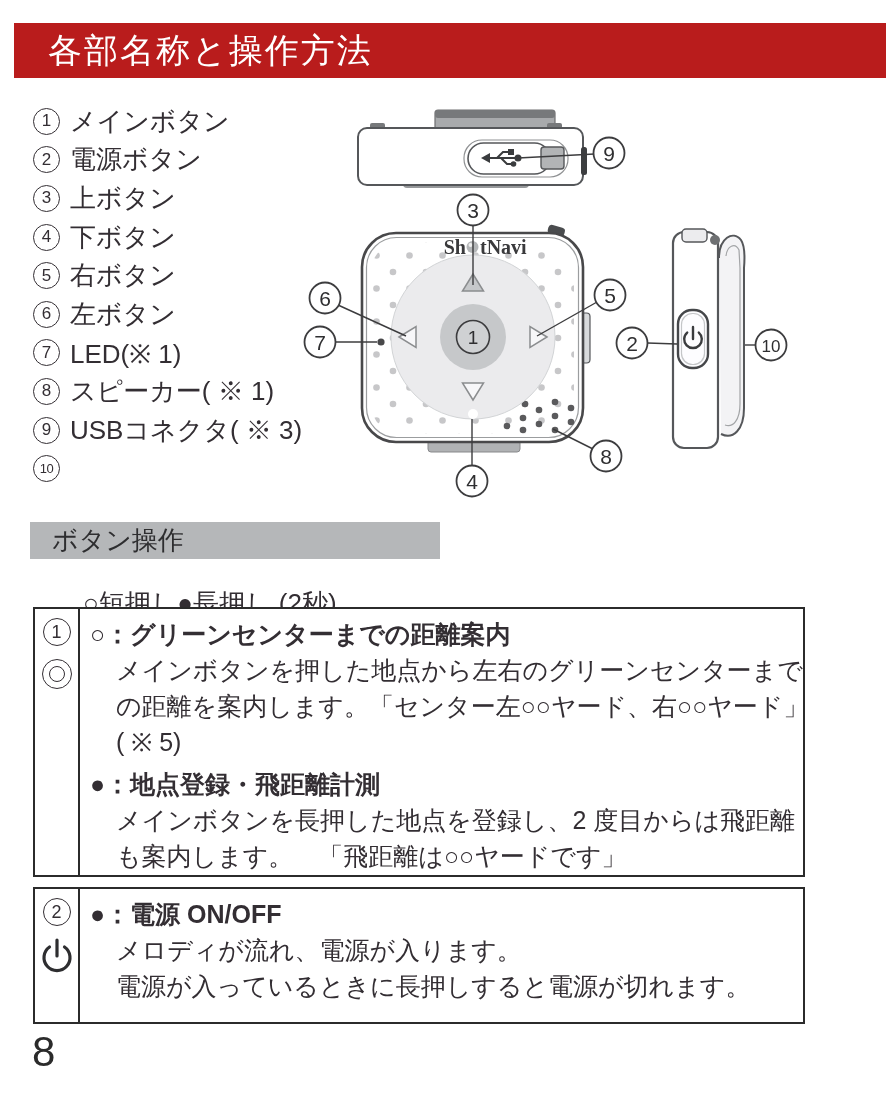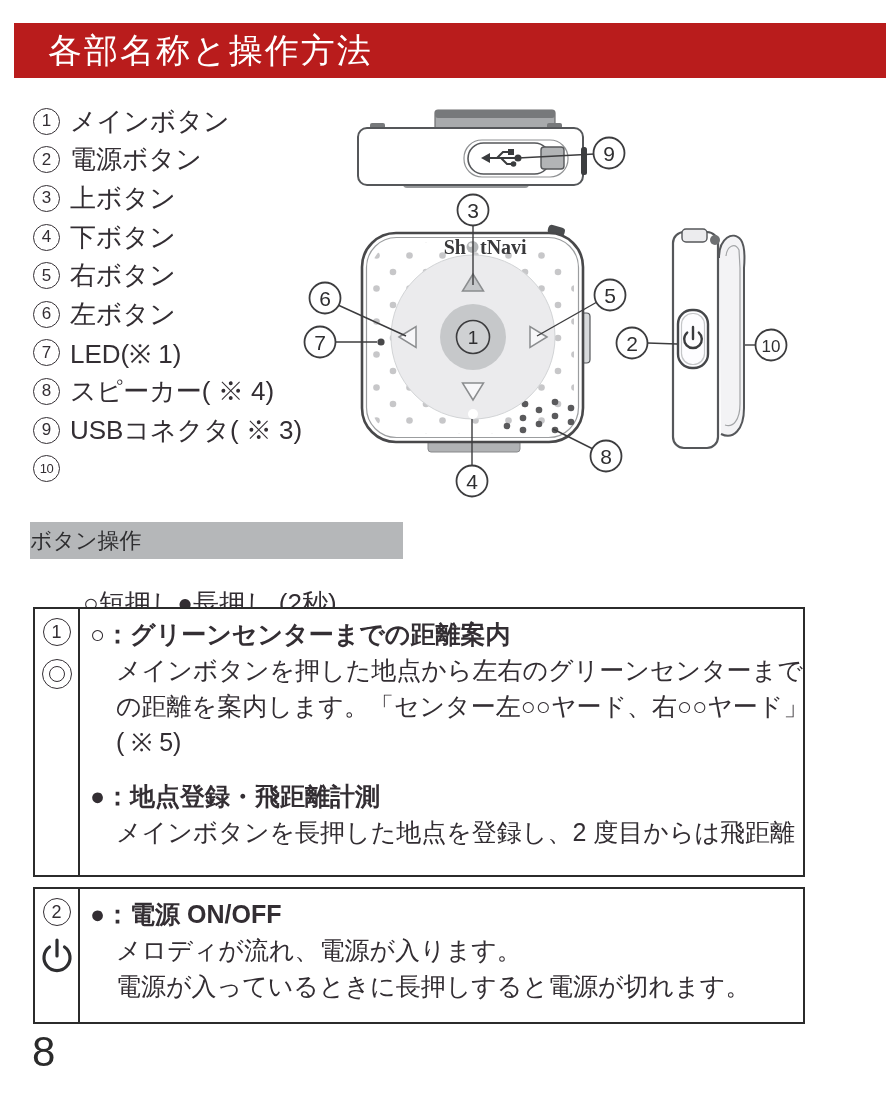--- a/index.html
+++ b/index.html
@@ -38,23 +38,23 @@
   
   .diagram { position: absolute; left: 285px; top: 98px; width: 601px; height: 402px; }
   .cot  { font-family: "Liberation Sans", sans-serif; font-size: 21px; fill: #2e2e30; text-anchor: middle; }
   .cot10{ font-size: 17px; }
   .cbt  { font-family: "Liberation Sans", sans-serif; font-size: 19px; fill: #2e2e30; text-anchor: middle; }
   .logo-txt { font-family: "Liberation Serif", serif; font-size: 20px; font-weight: 600; fill: #3a3a3c; }
 
   
   .section-bar {
     position: absolute; left: 30px; top: 522px;
-    width: 373px; height: 37px; background: #b5b7b9;
+    width: 410px; height: 37px; background: #b5b7b9;
     display: flex; align-items: center;
-    font-size: 22px; color: #2e2e30; 
+    font-size: 26px; color: #2e2e30; padding-left: 22px;
   }
   .legend { position: absolute; left: 83px; top: 586px; font-size: 26px; display: flex; }
   .legend .long { }
 
   
   .op-row {
     position: absolute; left: 33px; width: 772px;
     border: 2px solid #2b2b2b; background: #fff; display: flex;
   }
   .op-row.r1 { top: 607px; height: 270px; }
@@ -64,21 +64,21 @@
     display: flex; flex-direction: column; align-items: center; padding-top: 9px;
   }
   .op-left .cnum { margin-right: 0; width: 28px; height: 28px; flex: 0 0 28px; font-size: 18px; }
   .dcircle {
     width: 30px; height: 30px; border: 1.5px solid #332e33; border-radius: 50%;
     margin-top: 13px; display: flex; align-items: center; justify-content: center;
   }
   .dcircle-inner { width: 16px; height: 16px; border: 1.5px solid #332e33; border-radius: 50%; }
   .power-glyph { margin-top: 10px; }
   .op-body { flex: 1; padding: 7px 0 0 10px; font-size: 25px; line-height: 36px; }
-  .entry + .entry { margin-top: 18px; }
+  .entry + .entry { margin-top: 6px; }
   .entry-head { font-weight: bold; white-space: nowrap; }
   .entry-line { padding-left: 26px; white-space: nowrap; }
 
   
   .page-number { position: absolute; left: 32px; top: 1028px; font-size: 42px; color: #2b2b2b; }
 </style>
 </head>
 <body>
 
 <div class="header-bar">
@@ -109,21 +109,21 @@
   <div class="part-item">
       <span class="cnum">6</span>
       <span>左ボタン</span>
     </div>
   <div class="part-item">
       <span class="cnum">7</span>
       <span>LED(※ 1)</span>
     </div>
   <div class="part-item">
       <span class="cnum">8</span>
-      <span>スピーカー( ※ 4)</span>
+      <span>スピーカー( ※ 1)</span>
     </div>
   <div class="part-item">
       <span class="cnum">9</span>
       <span>USBコネクタ( ※ 3)</span>
     </div>
   <div class="part-item">
       <span class="cnum small">10</span>
     </div>
 </div>
 
@@ -284,20 +284,21 @@
   <div class="op-body">
     <div class="entry">
       <div class="entry-head"><span>○：</span><span>グリーンセンターまでの距離案内</span></div>
       <div class="entry-line">メインボタンを押した地点から左右のグリーンセンターまで</div>
       <div class="entry-line">の距離を案内します。「センター左○○ヤード、右○○ヤード」</div>
       <div class="entry-line">( ※ 5)</div>
     </div>
     <div class="entry">
       <div class="entry-head"><span>●：</span><span>地点登録・飛距離計測</span></div>
       <div class="entry-line">メインボタンを長押した地点を登録し、2 度目からは飛距離</div>
+      <div class="entry-line">も案内します。　「飛距離は○○ヤードです」</div>
     </div>
   </div>
 </div>
 
 <div class="op-row r2">
   <div class="op-left">
     <span class="cnum">2</span>
     <svg class="power-glyph" width="34" height="40" viewBox="0 0 34 40">
       <path d="M9.5,11 A13,13 0 1 0 24.5,11" fill="none" stroke="#2e2e30" stroke-width="3.2" stroke-linecap="round"></path>
       <path d="M17,4 L17,20" stroke="#2e2e30" stroke-width="3.2" stroke-linecap="round"></path>

